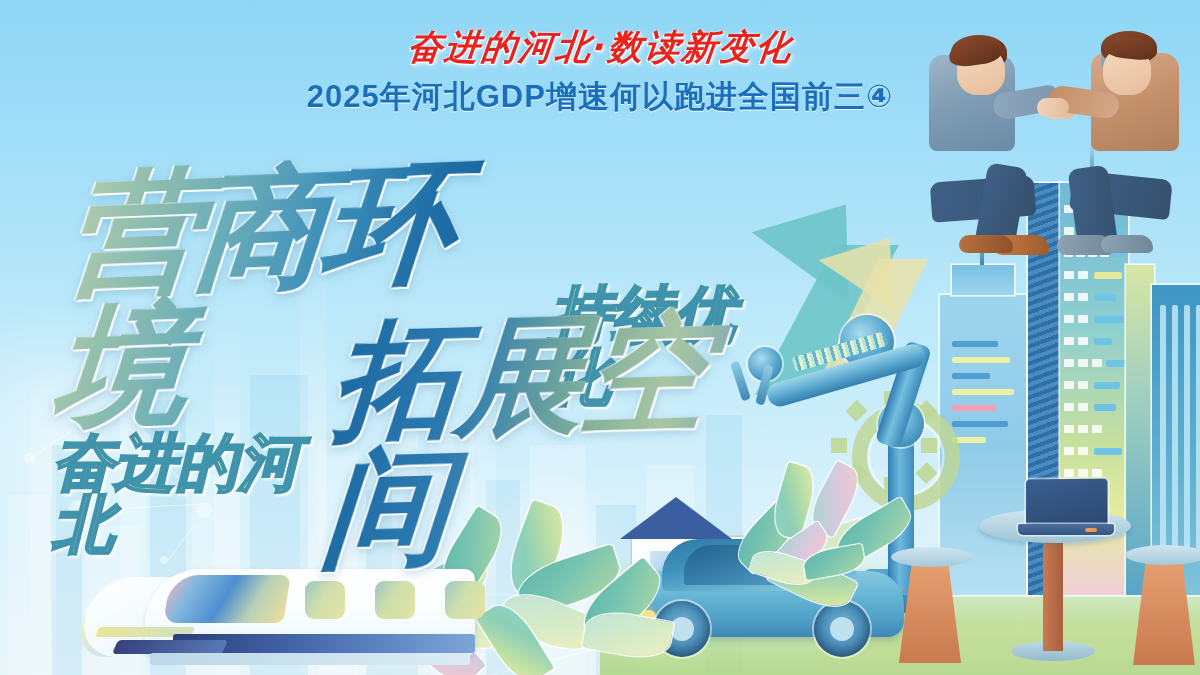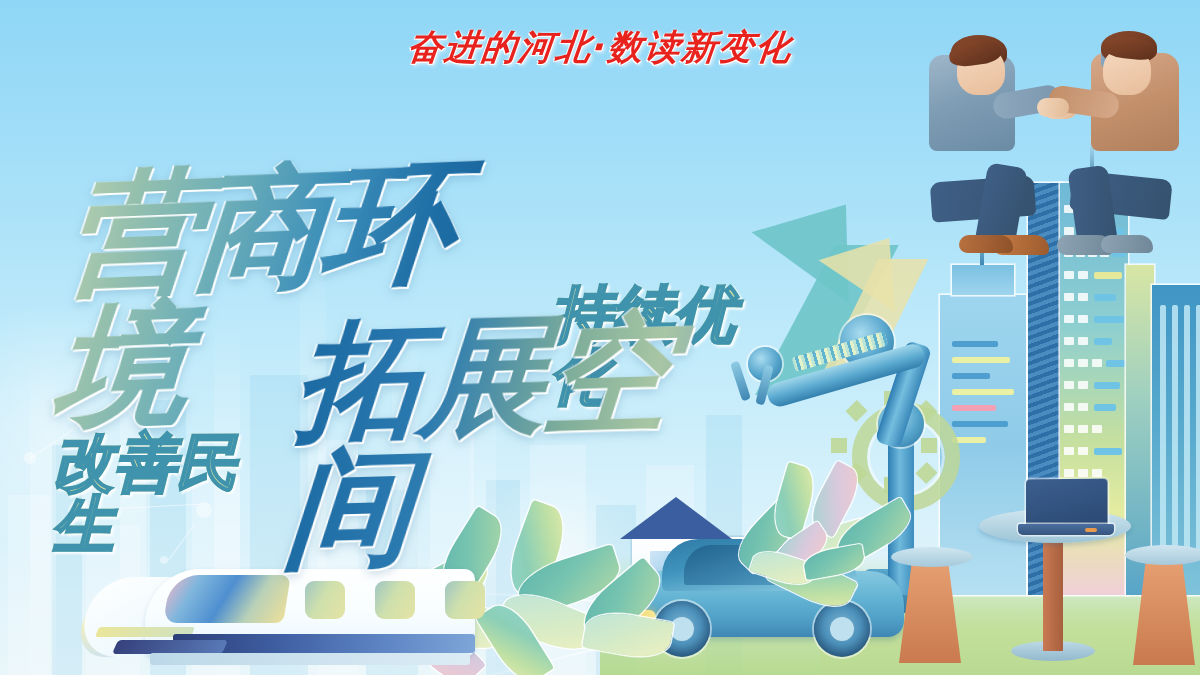--- a/index.html
+++ b/index.html
@@ -488,26 +488,27 @@
       <div class="hair" style="left:200px;bottom:196px;width:52px;height:22px;transform:rotate(6deg);"></div>
     </div>
 
     <div class="laptop-screen" style="left:120px;bottom:148px;width:82px;height:48px;transform:perspective(220px) rotateY(-6deg);"></div>
     <div class="laptop-base" style="left:113px;bottom:140px;width:96px;height:11px;"></div>
     <div class="lp-dot" style="left:180px;bottom:143px;"></div>
   </div>
 
   <div class="hdr">
     <div class="kicker">奋进的河北·数读新变化</div>
+    <div class="subtitle">2025年河北GDP增速何以跑进全国前三④</div>
   </div>
 
   <div class="calli">
     <div class="line1">
       <span class="big">营商环境</span>
       <span class="small l1">持续优化</span>
     </div>
     <div class="line2">
-      <span class="small l2">改善民生</span>
+      <span class="small l2">奋进的河北</span>
       <span class="big2">拓展空间</span>
     </div>
   </div>
 
 </div>
 
 </body></html>

